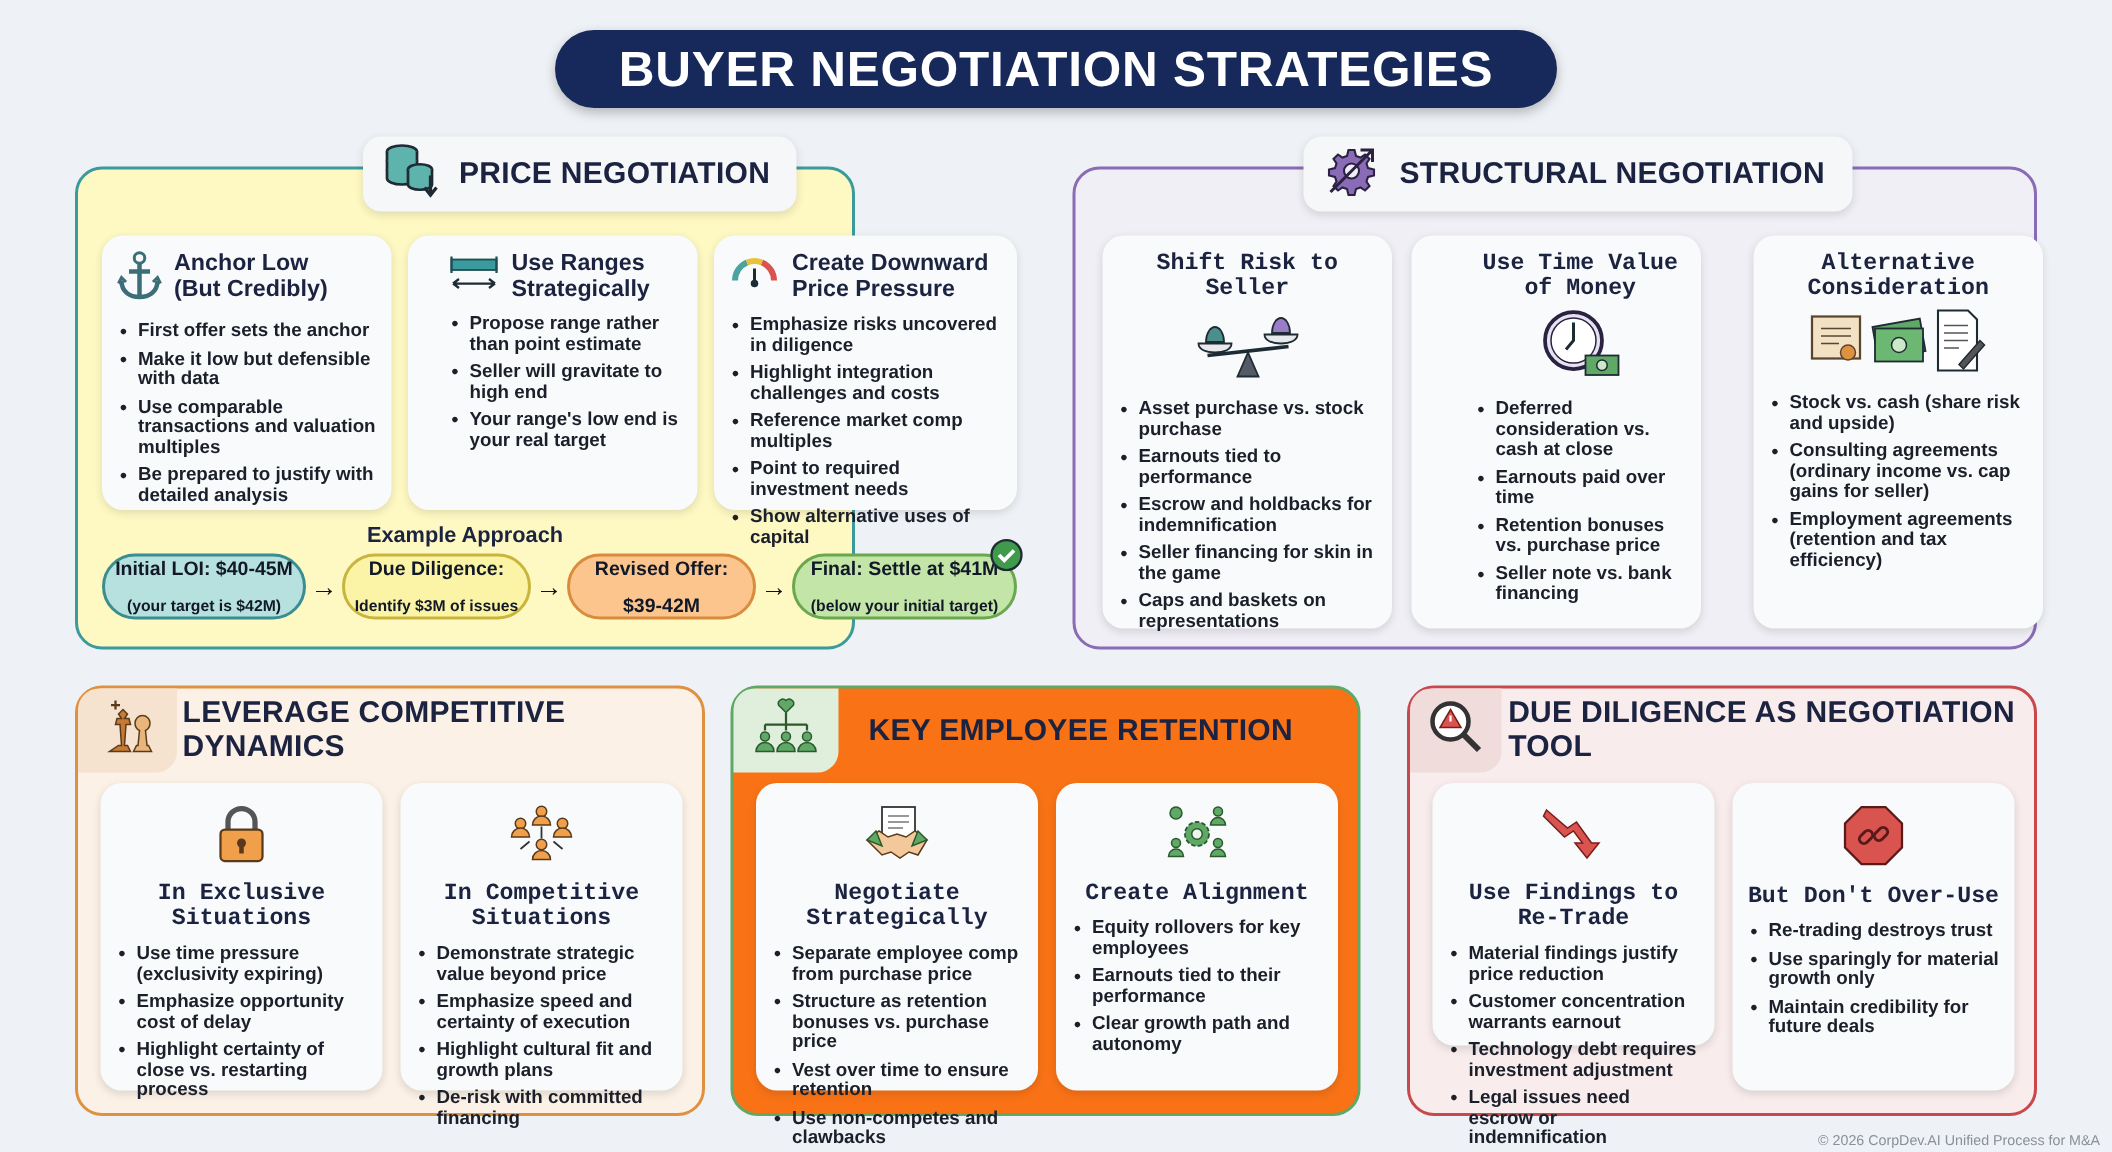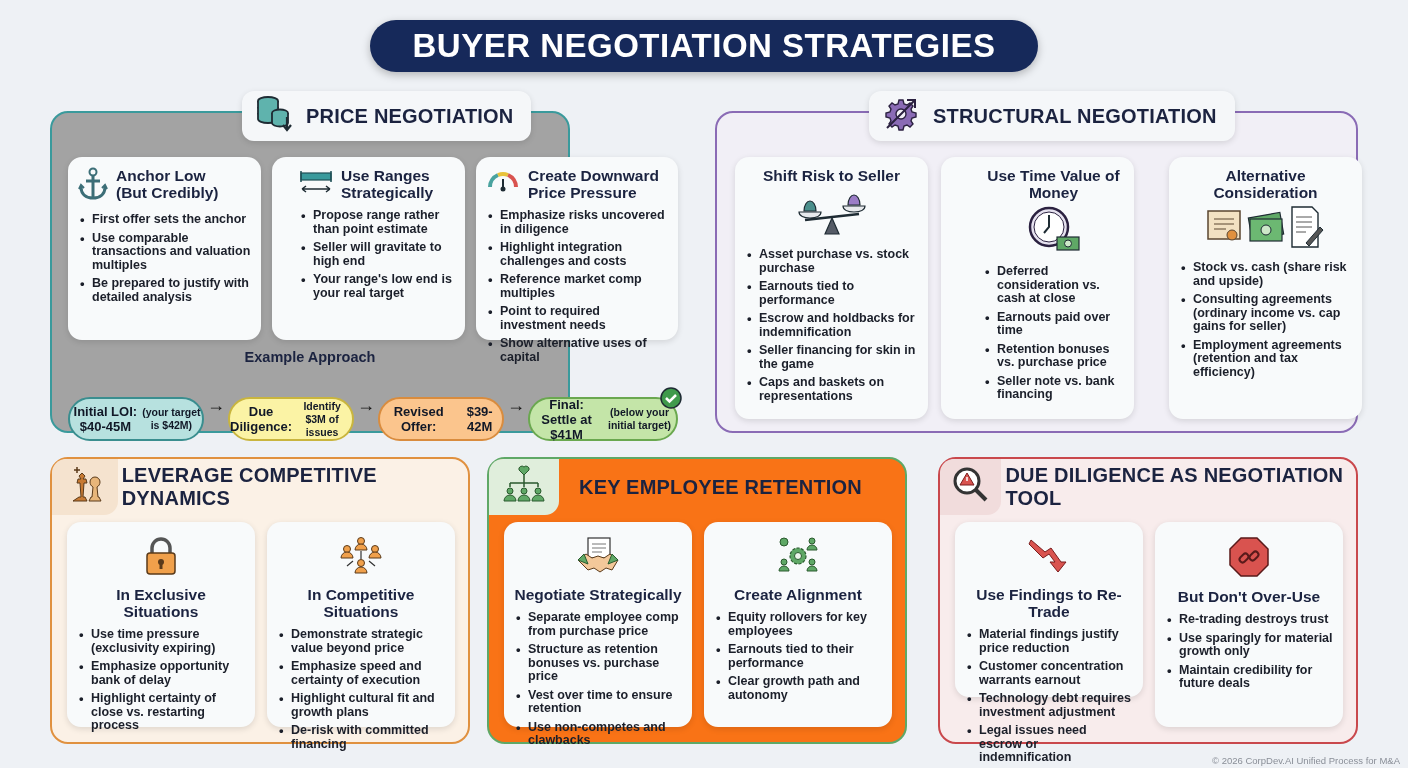--- a/index.html
+++ b/index.html
@@ -35,54 +35,54 @@
     width: 70px; height: 56px; border-radius: 14px 0 14px 0;
     display: flex; align-items: center; justify-content: center;
   }
   .corner-header .htitle { font-weight: 700; font-size: 20px; color: #1b2340; margin-left: 4px; letter-spacing: 0.2px;}
   .card {
     position: absolute; background: #f8fafb; border-radius: 14px;
     box-shadow: 0 2px 6px rgba(0,0,0,0.12);
     padding: 10px 10px;
   }
   .card-title { font-weight: 700; font-size: 15.5px; color: #1b2340; line-height: 17px; }
-  .card-title.center { text-align: center; }
+  .card-title.center { text-align: center; font-family: Liberation Mono, monospace; }
   ul.bullets { list-style: none; margin-top: 8px; }
   ul.bullets li {
     position: relative; padding-left: 14px; font-size: 12.5px; font-weight: 700;
     line-height: 13.5px; margin-bottom: 5px; color: #1b1f2a;
   }
   ul.bullets li::before {
     content: "•"; position: absolute; left: 2px; top: 0; font-size: 13px;
   }
   .head-row { display: flex; gap: 8px; align-items: flex-start; }
   .icon-center { display: flex; justify-content: center; margin: 4px 0 6px; }
   .flow {
     position: absolute; display: flex; align-items: center;
   }
   .flow-step {
     border-radius: 22px; border: 2px solid; height: 44px;
-    display: flex; align-items: center; justify-content: flex-start;
-    text-align: center; position: relative; margin-top: 28px;
+    display: flex; flex-direction: column; align-items: center; justify-content: space-between;
+    text-align: center; position: relative;
   }
   .flow-step .l1 { font-size: 13px; font-weight: 700; line-height: 15px; }
   .flow-step .l2 { font-size: 10.5px; font-weight: 700; line-height: 13px; }
   .arrow { width: 24px; text-align: center; font-size: 18px; font-weight: 700; color: #111; }
   .footer {
     position: absolute; right: 8px; bottom: 2px; font-size: 9.5px; color: #8a8f98;
   }
 </style>
 </head>
 <body>
 
 <div class="title-pill">
   <span>BUYER NEGOTIATION STRATEGIES</span>
 </div>
 
-<div class="panel" style="left:50px; top:111px; width:520px; height:322px; border-color:#3a9a9c; background:#a3a3a3;">
+<div class="panel" style="left:50px; top:111px; width:520px; height:322px; border-color:#3a9a9c; background:#fef9c3;">
   <div class="panel-header" style="left:190px; top:-22px; height:50px;">
     <span>
       <svg width="40" height="38" viewBox="0 0 40 38">
         <g stroke="#1e2b33" stroke-width="1.8" fill="#5fb3ad">
           <ellipse cx="14" cy="6" rx="10" ry="4"></ellipse>
           <path d="M4 6v6c0 2.2 4.5 4 10 4s10-1.8 10-4V6"></path>
           <path d="M4 12v6c0 2.2 4.5 4 10 4s10-1.8 10-4v-6"></path>
           <path d="M4 18v6c0 2.2 4.5 4 10 4s10-1.8 10-4v-6"></path>
           <ellipse cx="26" cy="18" rx="8" ry="3.5"></ellipse>
           <path d="M18 18v10c0 2 3.6 3.5 8 3.5s8-1.5 8-3.5V18"></path>
@@ -103,20 +103,21 @@
           <path d="M1 22l2-4 3 3M29 22l-2-4-3 3" stroke="#3c6e77" stroke-width="2" fill="none"></path>
         </svg>
       </span>
       <div>
         <div class="card-title">Anchor Low</div>
         <div class="card-title">(But Credibly)</div>
       </div>
     </div>
     <ul class="bullets">
       <li>First offer sets the anchor</li>
+      <li>Make it low but defensible with data</li>
       <li>Use comparable transactions and valuation multiples</li>
       <li>Be prepared to justify with detailed analysis</li>
     </ul>
   </div>
 
   <div class="card" style="left:220px; top:44px; width:193px; height:183px;padding-left:27px;">
     <div class="head-row">
       <span>
         <svg width="34" height="28" viewBox="0 0 34 28">
           <rect x="2" y="6" width="30" height="7" fill="#3a9a9c" stroke="#1e4f55" stroke-width="1.2"></rect>
@@ -295,21 +296,21 @@
           <path d="M8 18v-6a9 9 0 0 1 18 0v6" fill="none" stroke="#555" stroke-width="3.5"></path>
           <rect x="3" y="17" width="28" height="21" rx="3" fill="#f0a04b" stroke="#5a3a1a" stroke-width="1.5"></rect>
           <circle cx="17" cy="26" r="3" fill="#5a3a1a"></circle>
           <rect x="15.5" y="27" width="3" height="6" fill="#5a3a1a"></rect>
         </svg>
       </span>
     </div>
     <div class="card-title center">In Exclusive Situations</div>
     <ul class="bullets">
       <li>Use time pressure (exclusivity expiring)</li>
-      <li>Emphasize opportunity bank of delay</li>
+      <li>Emphasize opportunity cost of delay</li>
       <li>Highlight certainty of close vs. restarting process</li>
     </ul>
   </div>
 
   <div class="card" style="left:215px; top:63px; width:188px; height:205px;">
     <div class="icon-center">
       <span>
         <svg width="44" height="40" viewBox="0 0 44 40">
           <g fill="#f0a04b" stroke="#5a3a1a" stroke-width="1">
             <circle cx="22" cy="5" r="3.5"></circle>

